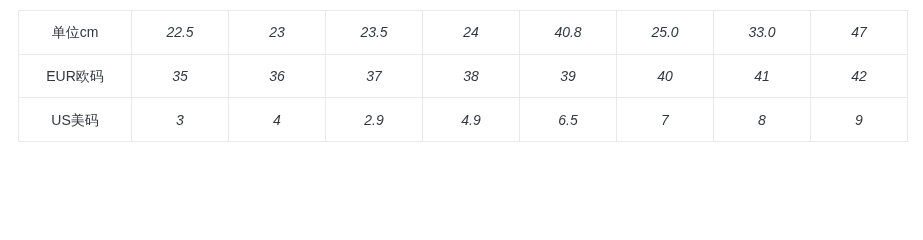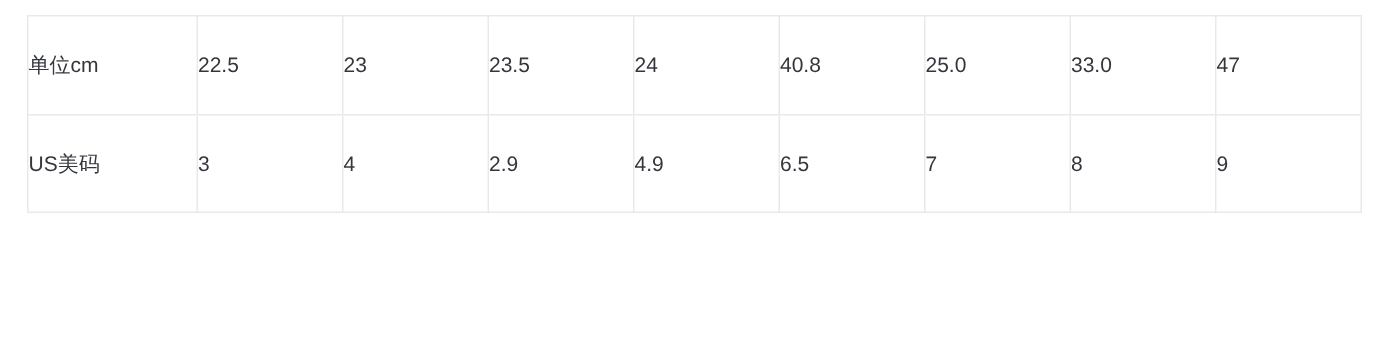--- a/index.html
+++ b/index.html
@@ -26,38 +26,39 @@
   table.size-table {
     width: 880px;
     height: 132px;
     border-collapse: collapse;
     table-layout: fixed;
     background: #ffffff;
   }
 
   table.size-table td {
     border: 1px solid #e9e9e9;
-    text-align: left;
+    text-align: center;
     vertical-align: middle;
     font-size: 14px;
     line-height: 1.3;
     color: #33373d;
     font-weight: 400;
     height: 33px;
     padding: 0;
     white-space: nowrap;
   }
 
   
   table.size-table td.label-cell {
     width: 112px;
   }
 
   table.size-table td.value-cell {
     width: 96px;
+    font-style: italic;
   }
 
   
   .label-cell .label-text {
     font-family: "Liberation Sans", "DejaVu Sans", sans-serif;
     letter-spacing: 0px;
   }
 </style>
 </head>
 <body>
@@ -73,20 +74,33 @@
         <td class="value-cell">22.5</td>
         <td class="value-cell">23</td>
         <td class="value-cell">23.5</td>
         <td class="value-cell">24</td>
         <td class="value-cell">40.8</td>
         <td class="value-cell">25.0</td>
         <td class="value-cell">33.0</td>
         <td class="value-cell">47</td>
       </tr>
 
+      <tr>
+        <td class="label-cell">
+          <span class="label-text">EUR欧码</span>
+        </td>
+        <td class="value-cell">35</td>
+        <td class="value-cell">36</td>
+        <td class="value-cell">37</td>
+        <td class="value-cell">38</td>
+        <td class="value-cell">39</td>
+        <td class="value-cell">40</td>
+        <td class="value-cell">41</td>
+        <td class="value-cell">42</td>
+      </tr>
 
 
       <tr>
         <td class="label-cell">
           <span class="label-text">US美码</span>
         </td>
         <td class="value-cell">3</td>
         <td class="value-cell">4</td>
         <td class="value-cell">2.9</td>
         <td class="value-cell">4.9</td>

